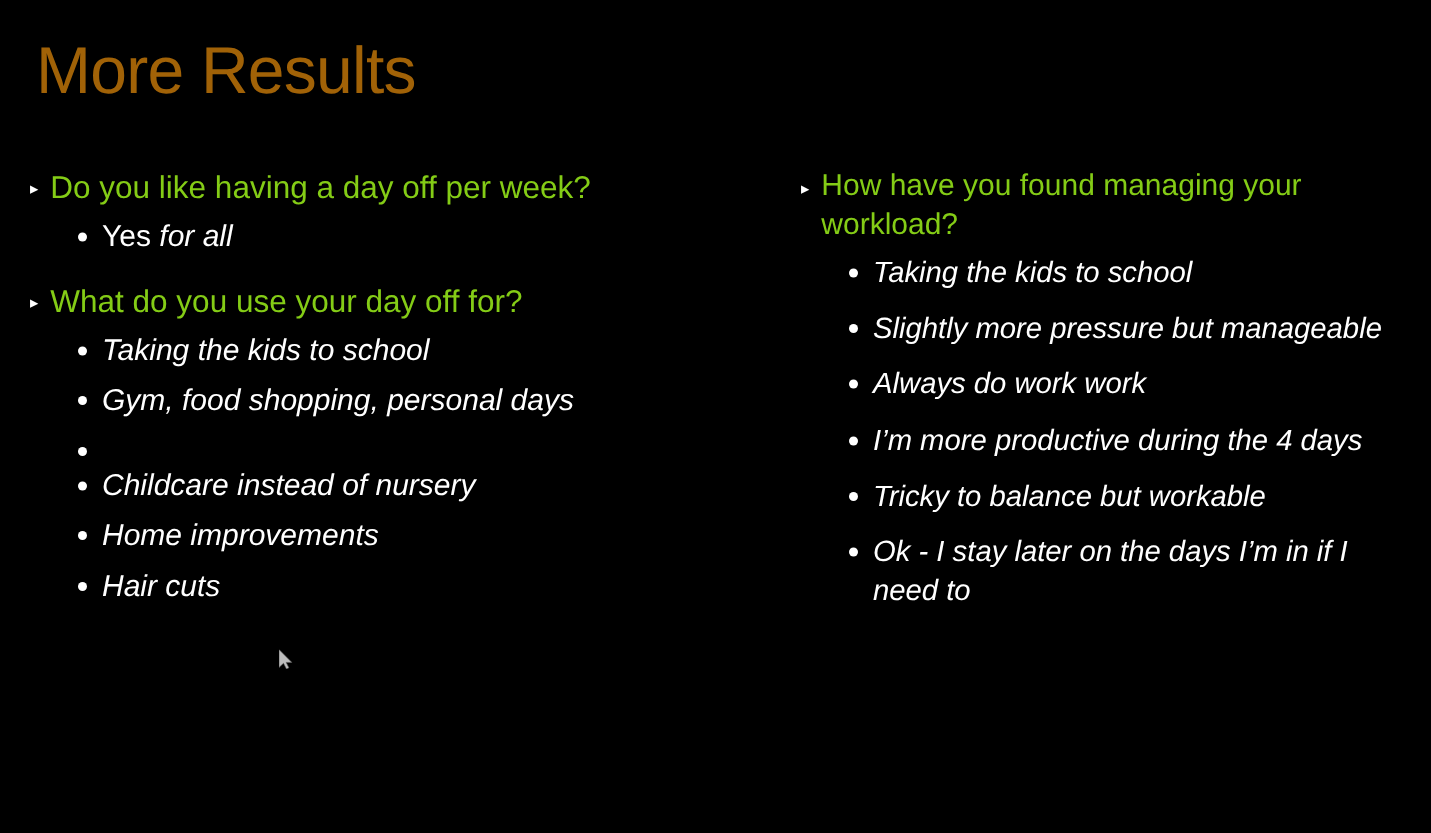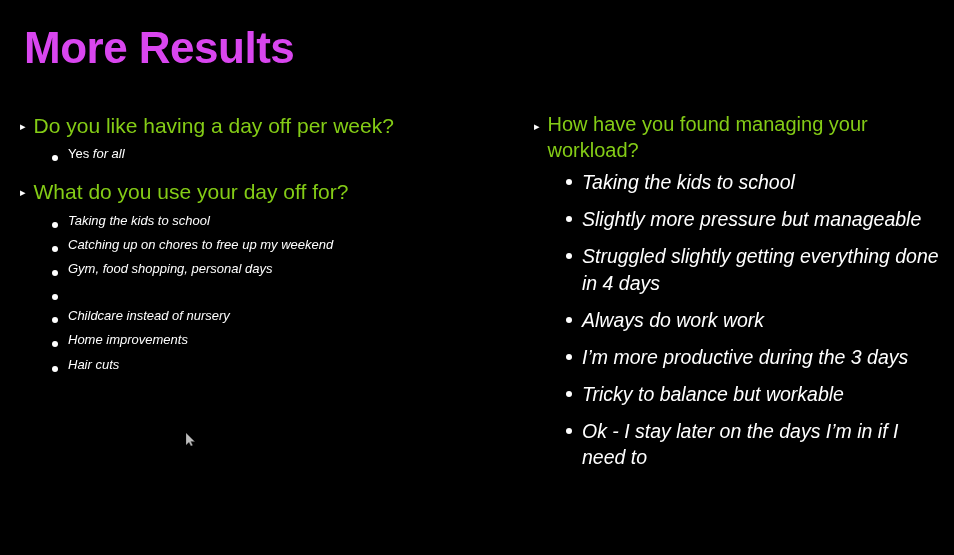--- a/index.html
+++ b/index.html
@@ -18,22 +18,22 @@
   .slide {
     position: absolute;
     inset: 0;
     background: #000000;
   }
   .title {
     position: absolute;
     left: 24px;
     top: 26px;
     font-size: 44px;
-    font-weight: bold;
-    color: #d946ef;
+    font-weight: normal;
+    color: #a16207;
     letter-spacing: -0.5px;
     line-height: 1.0;
   }
   .col {
     position: absolute;
     top: 112px;
   }
   .col-left {
     left: 20px;
     width: 470px;
@@ -78,21 +78,21 @@
   .bullet {
     flex: 0 0 auto;
     width: 6px;
     height: 6px;
     border-radius: 50%;
     background: #ffffff;
     margin-right: 10px;
     margin-top: 10px;
   }
   .sub-text {
-    font-size: 13px;
+    font-size: 20px;
     font-style: italic;
     line-height: 1.32;
     color: #ffffff;
   }
   .sub-text .nonital {
     font-style: normal;
   }
   .col-left .sub-list { margin-left: 32px; }
   .col-right .sub-list { margin-left: 32px; }
   .col-right .sub-text {
@@ -138,24 +138,20 @@
         <span class="q-marker">▸</span>
         <span class="q-text">What do you use your day off for?</span>
       </div>
       <ul class="sub-list">
         <li class="sub-item">
           <span class="bullet"></span>
           <span class="sub-text">Taking the kids to school</span>
         </li>
         <li class="sub-item">
           <span class="bullet"></span>
-          <span class="sub-text">Catching up on chores to free up my weekend</span>
-        </li>
-        <li class="sub-item">
-          <span class="bullet"></span>
           <span class="sub-text">Gym, food shopping, personal days</span>
         </li>
         <li class="sub-item">
           <span class="bullet"></span>
         </li>
         <li class="sub-item">
           <span class="bullet"></span>
           <span class="sub-text">Childcare instead of nursery</span>
         </li>
         <li class="sub-item">
@@ -182,29 +178,25 @@
         <li class="sub-item">
           <span class="bullet"></span>
           <span class="sub-text">Taking the kids to school</span>
         </li>
         <li class="sub-item">
           <span class="bullet"></span>
           <span class="sub-text">Slightly more pressure but manageable</span>
         </li>
         <li class="sub-item">
           <span class="bullet"></span>
-          <span class="sub-text">Struggled slightly getting everything done in 4 days</span>
-        </li>
-        <li class="sub-item">
-          <span class="bullet"></span>
           <span class="sub-text">Always do work work</span>
         </li>
         <li class="sub-item">
           <span class="bullet"></span>
-          <span class="sub-text">I’m more productive during the 3 days</span>
+          <span class="sub-text">I’m more productive during the 4 days</span>
         </li>
         <li class="sub-item">
           <span class="bullet"></span>
           <span class="sub-text">Tricky to balance but workable</span>
         </li>
         <li class="sub-item">
           <span class="bullet"></span>
           <span class="sub-text">Ok - I stay later on the days I’m in if I need to</span>
         </li>
       </ul>

